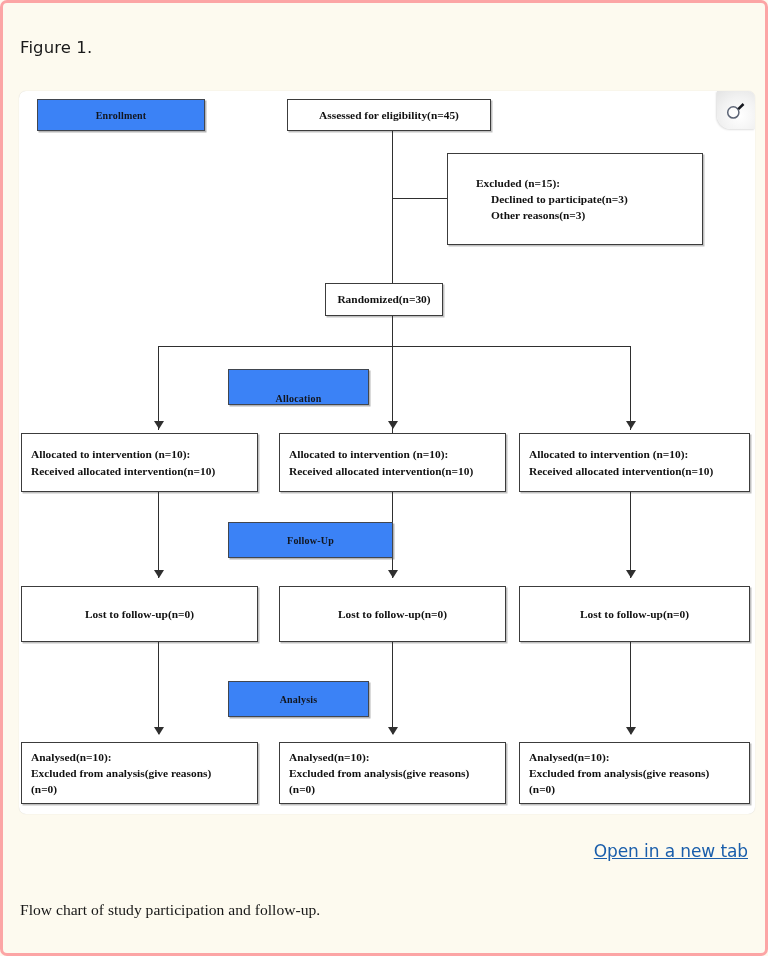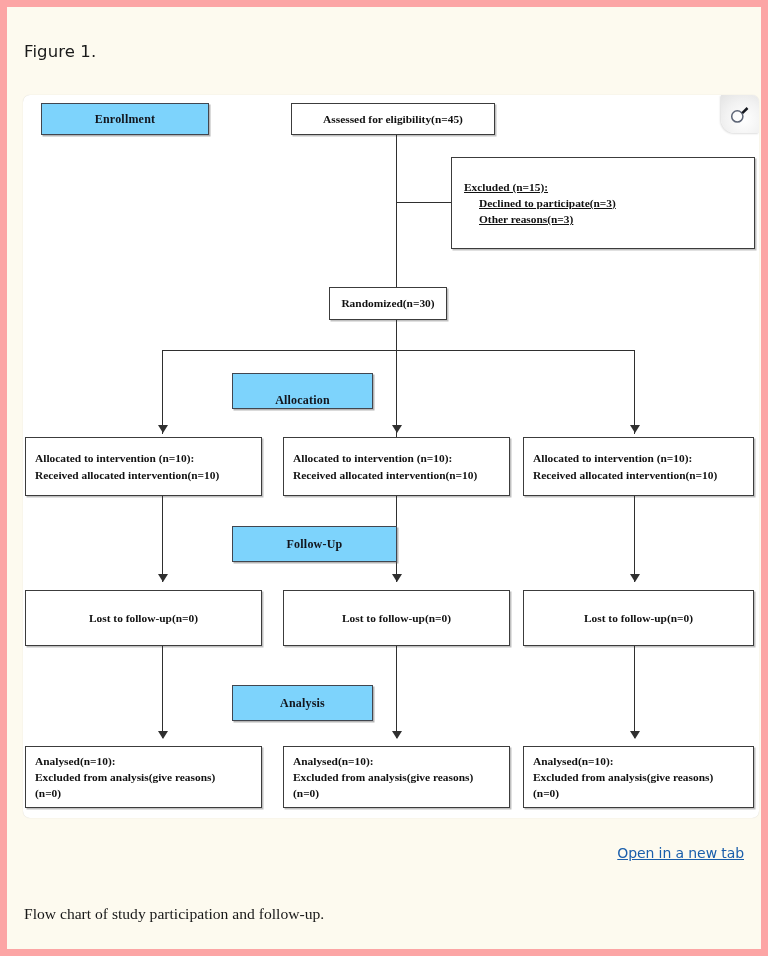--- a/index.html
+++ b/index.html
@@ -11,22 +11,22 @@
     height: 956px;
     background: #fdfaef;
     font-family: "DejaVu Sans", sans-serif;
     overflow: hidden;
   }
   #page {
     position: relative;
     width: 768px;
     height: 956px;
     background: #fdfaef;
-    border: 7px solid #fca5a5;
-    border-radius: 0;
+    border: 3px solid #fca5a5;
+    border-radius: 7px;
     box-sizing: border-box;
     overflow: hidden;
   }
   
   .fig-label {
     position: absolute;
     left: 17px;
     top: 35px;
     font-family: "DejaVu Sans", sans-serif;
     font-size: 16.5px;
@@ -90,29 +90,29 @@
     justify-content: center;
     padding: 0 9px;
     text-align: left;
   }
   .node .ln { display: block; white-space: nowrap; }
   .node .ind { padding-left: 15px; }
 
   .phase {
     position: absolute;
     box-sizing: border-box;
-    background: #7dd3fc;
+    background: #3b82f6;
     border: 1.3px solid #41464f;
     box-shadow: 1.5px 1.5px 0 rgba(90,90,90,.45);
     display: flex;
     align-items: center;
     justify-content: center;
     font-family: "Liberation Serif", "DejaVu Serif", serif;
     font-weight: bold;
-    font-size: 12px;
+    font-size: 10px;
     color: #12151c;
     letter-spacing: .2px;
   }
   
   .vline {
     position: absolute;
     width: 1.3px;
     background: #2f2f2f;
   }
   .hline {
@@ -126,21 +126,21 @@
     border-left: 5px solid transparent;
     border-right: 5px solid transparent;
     border-top: 8px solid #2f2f2f;
   }
   
   .newtab-link {
     position: absolute;
     right: 17px;
     top: 838px;
     font-family: "DejaVu Sans", sans-serif;
-    font-size: 14px;
+    font-size: 17px;
     color: #1a5eab;
     text-decoration: underline;
     cursor: pointer;
     letter-spacing: -.1px;
   }
   .caption {
     position: absolute;
     left: 17px;
     top: 898px;
     font-family: "Liberation Serif", "DejaVu Serif", serif;
@@ -171,21 +171,21 @@
       </div>
 
       <div class="node center" style="left:268px; top:8px; width:204px; height:32px;">
         <span>Assessed for eligibility(n=45)</span>
       </div>
 
       <div class="vline" style="left:373px; top:40px; height:156px;"></div>
 
       <div class="hline" style="left:373px; top:107px; width:56px;"></div>
 
-      <div class="node left" style="left:428px; top:62px; width:304px; height:92px; padding:0 12px;text-decoration:underline;">
+      <div class="node left" style="left:428px; top:62px; width:256px; height:92px; padding:0 28px;">
         <span class="ln">Excluded (n=15):</span>
         <span class="ln ind">Declined to participate(n=3)</span>
         <span class="ln ind">Other reasons(n=3)</span>
       </div>
 
       <div class="node center" style="left:306px; top:192px; width:118px; height:33px;">
         <span>Randomized(n=30)</span>
       </div>
 
       <div class="vline" style="left:373px; top:225px; height:130px;"></div>

